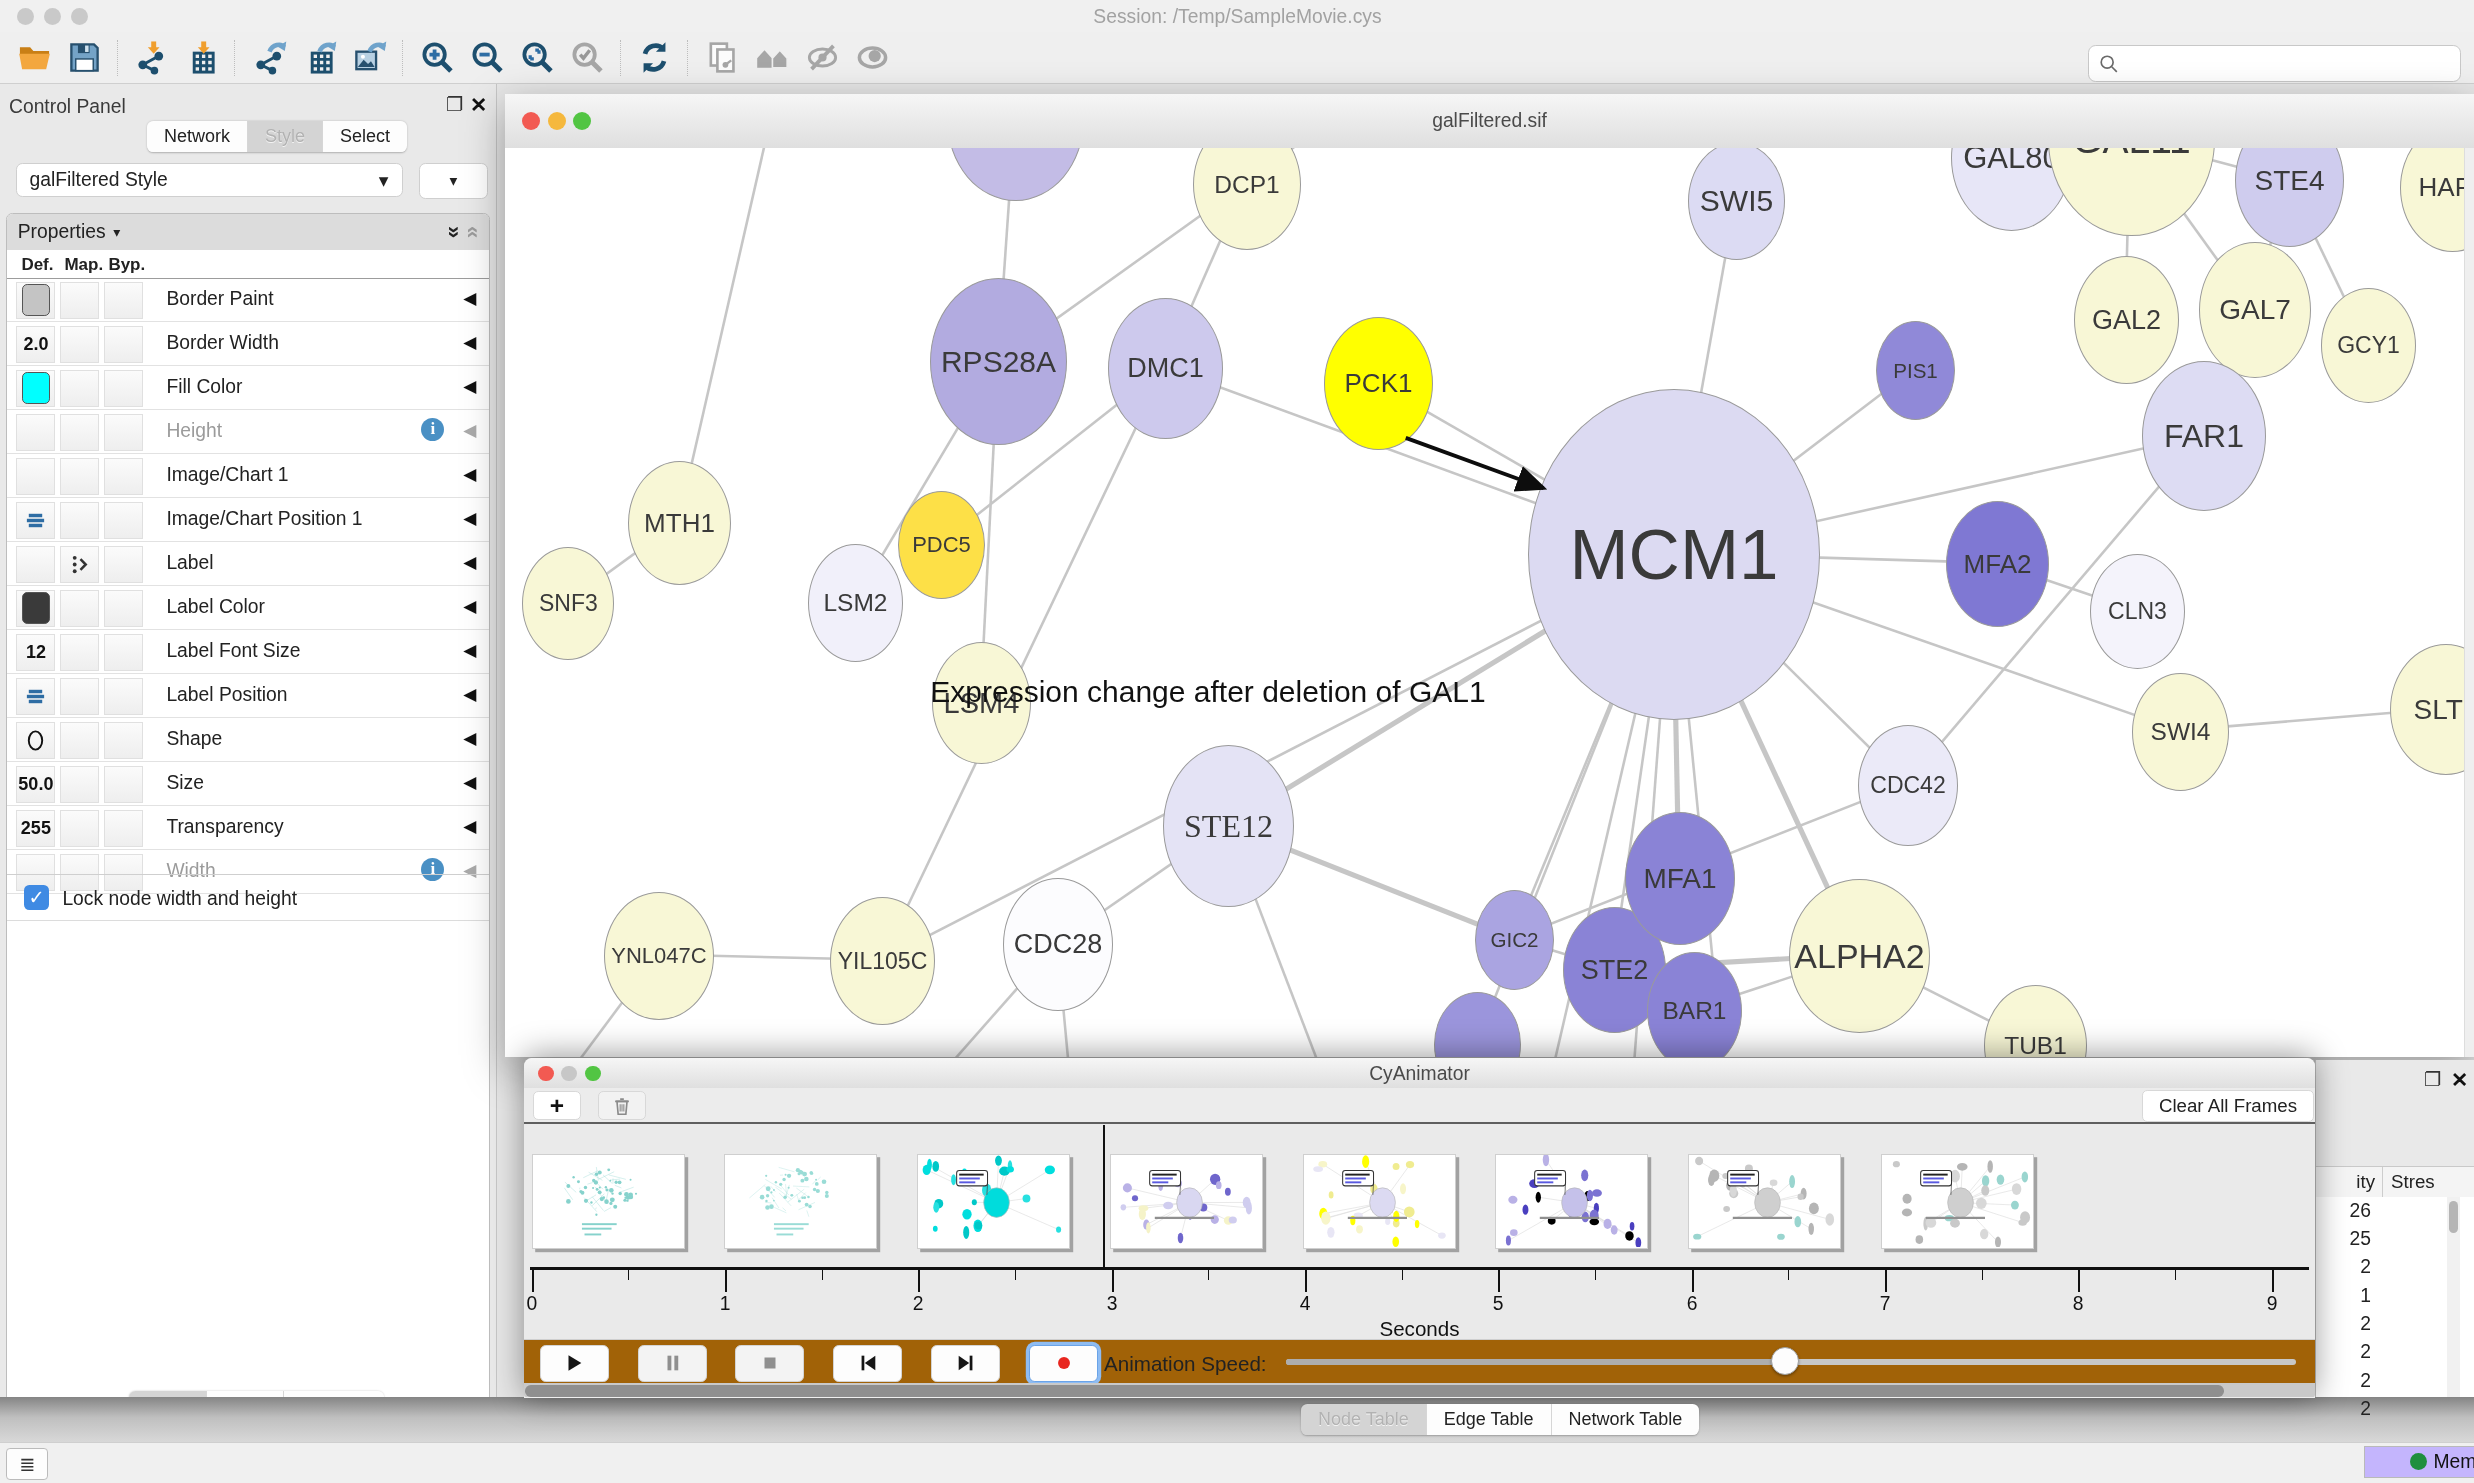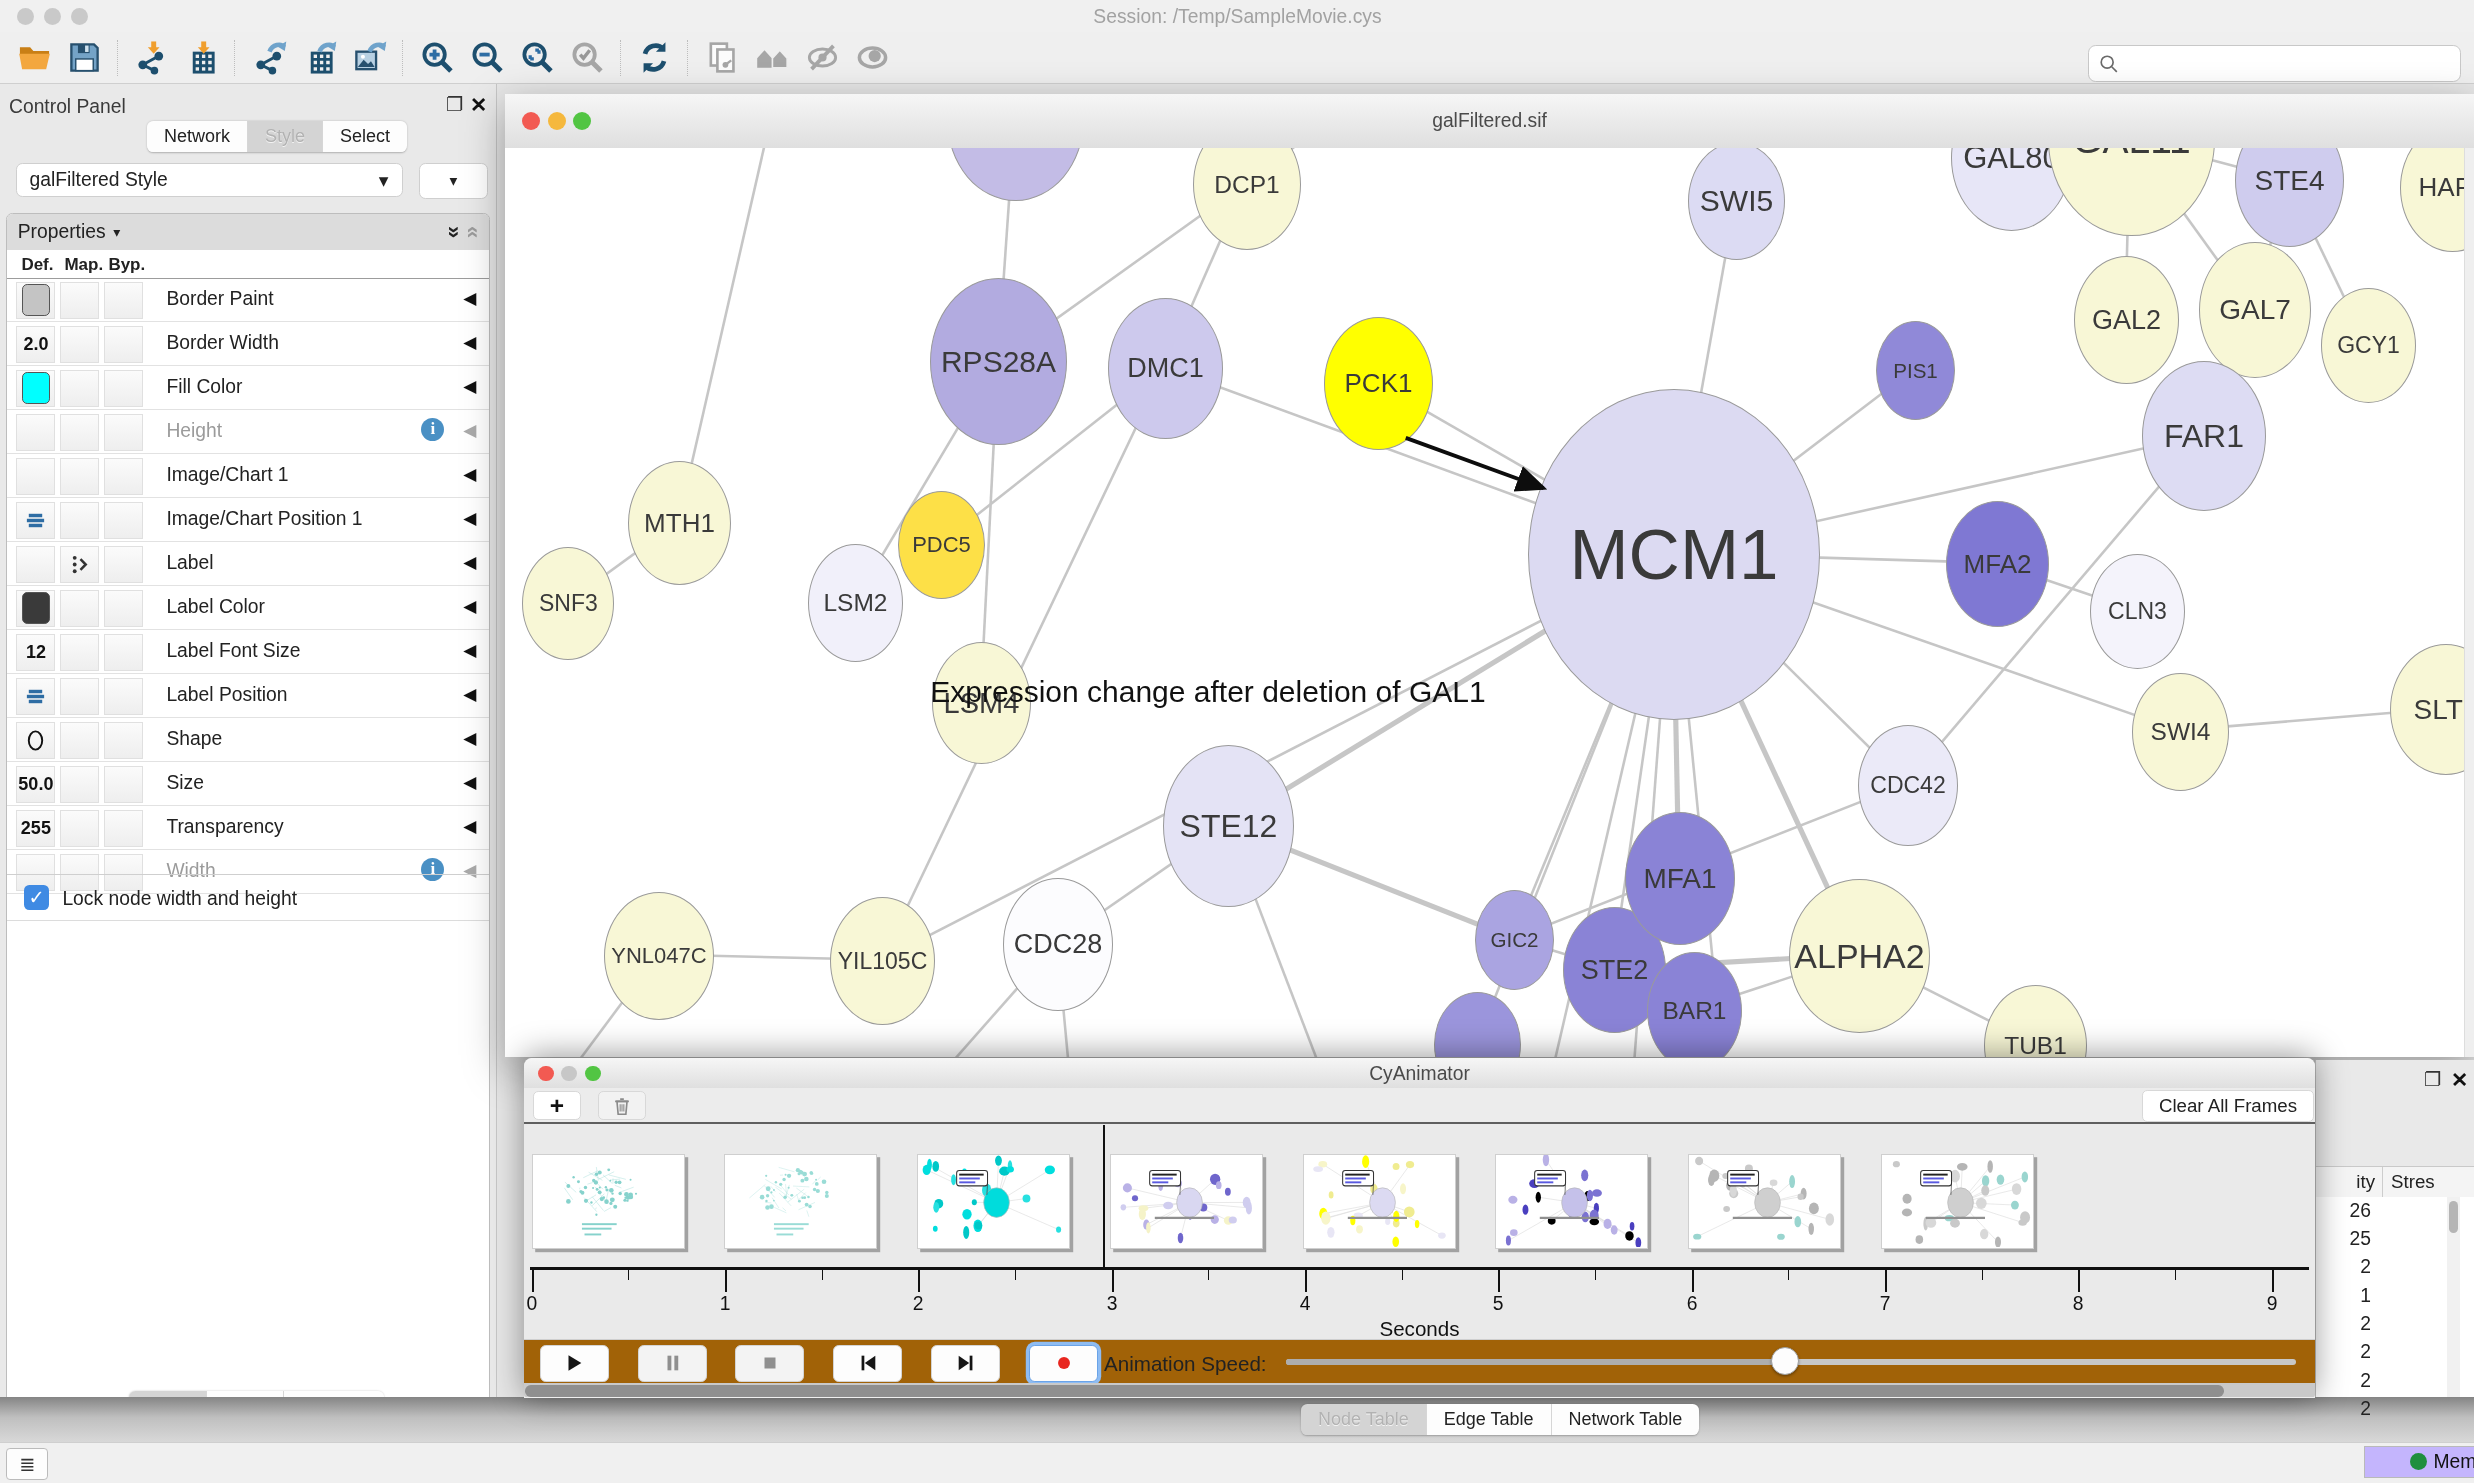--- a/index.html
+++ b/index.html
@@ -599,21 +599,21 @@
           <div class="node" style="left: 1627px; top: 525px; width: 95px; height: 116px; background: rgb(248, 247, 214);">
             <span style="font-size: 24.5px;">SWI4</span>
           </div>
           <div class="node" style="left: 1885px; top: 496px; width: 110px; height: 129px; background: rgb(248, 247, 214);">
             <span style="font-size: 28px;">SLT2</span>
           </div>
           <div class="node" style="left: 1353px; top: 577px; width: 98px; height: 119px; background: rgb(235, 234, 248);">
             <span style="font-size: 23px;">CDC42</span>
           </div>
           <div class="node" style="left: 658px; top: 597px; width: 129px; height: 160px; background: rgb(228, 227, 245);">
-            <span style="font-size: 32px;">STE12</span>
+            <span style="font-size: 32px; font-family: Liberation Serif, serif;">STE12</span>
           </div>
           <div class="node" style="left: 99px; top: 744px; width: 108px; height: 126px; background: rgb(248, 247, 214);">
             <span style="font-size: 22px;">YNL047C</span>
           </div>
           <div class="node" style="left: 498px; top: 730px; width: 108px; height: 131px; background: rgb(252, 252, 254);">
             <span style="font-size: 27px;">CDC28</span>
           </div>
           <div class="node" style="left: 970px; top: 742px; width: 77px; height: 98px; background: rgb(170, 164, 225);">
             <span style="font-size: 20.6px;">GIC2</span>
           </div>

